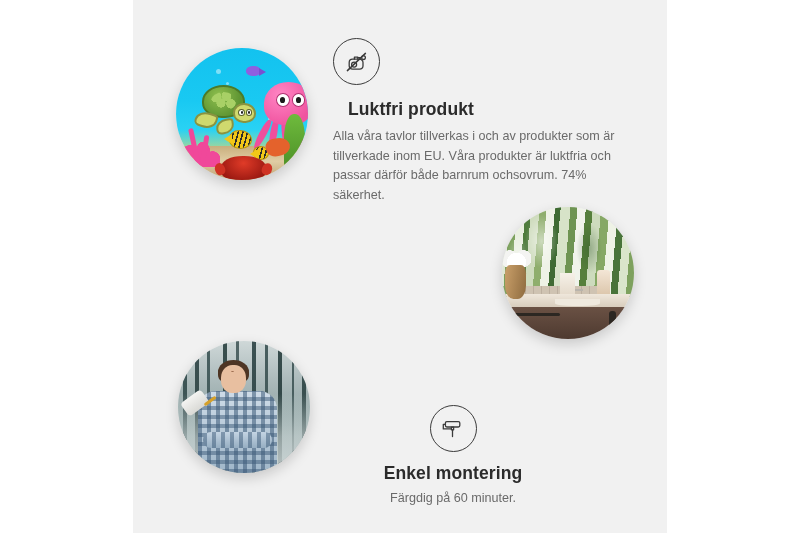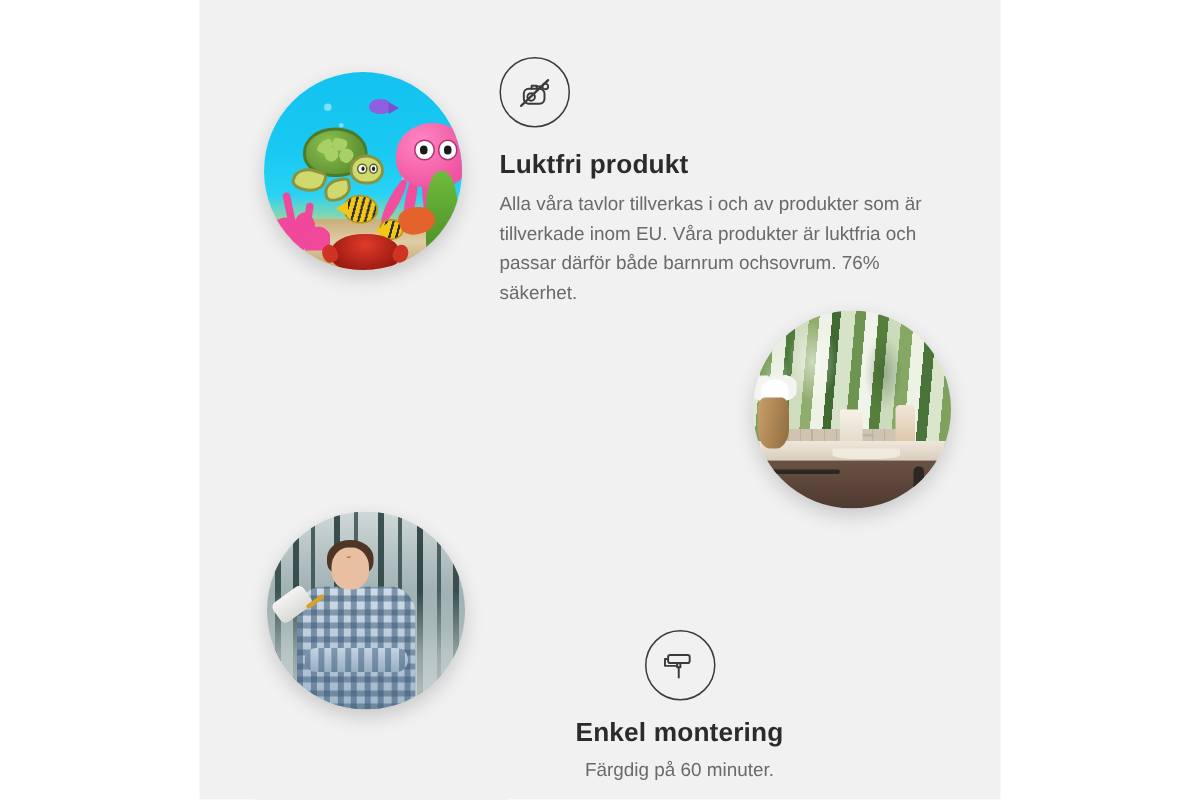--- a/index.html
+++ b/index.html
@@ -317,29 +317,29 @@
   .f-body{
     font-size: 12.6px;
     color: #6a6a6a;
     line-height: 1.55;
     margin: 0;
   }
 
   
   #feature-odourless { left: 333px; top: 38px; width: 292px; }
   #feature-odourless .icon-circle{ margin-bottom: 14px; }
-  #feature-odourless .f-title{ margin-bottom: 7px; }
+  #feature-odourless .f-title{ margin-bottom: 7px; margin-left: 15px; }
 
   
   #feature-waterproof { left: 170px; top: 229px; width: 292px; text-align: right; }
   #feature-waterproof .icon-circle{ margin: 0 0 11px auto; }
   #feature-waterproof .f-title{ margin-bottom: 6px; }
 
   
-  #feature-assembly { left: 333px; top: 420px; width: 240px; text-align: center; }
+  #feature-assembly { left: 333px; top: 405px; width: 240px; text-align: center; }
   #feature-assembly .icon-circle{ margin: 0 auto 11px auto; }
   #feature-assembly .f-title{ margin-bottom: 5px; }
 </style>
 </head>
 <body>
 
 <div id="stage">
 
   <div class="panel"></div>
 
@@ -419,21 +419,21 @@
           <path d="M10.5 12.2 h7.2 a3.3 3.3 0 0 1 3.3 3.3 v3.4 a3.3 3.3 0 0 1 -3.3 3.3 h-7.2 a3.3 3.3 0 0 1 -3.3 -3.3 v-3.4 a3.3 3.3 0 0 1 3.3 -3.3 z"></path>
           <path d="M12.4 12.2 v-2.1 h3.4 v2.1"></path>
           <path d="M15.8 10.6 h2.6"></path>
           <path d="M19.6 10.6 a1.9 1.9 0 1 0 1.9 -1.9 a1.9 1.9 0 0 0 -1.9 1.9 z"></path>
           <circle cx="12.1" cy="17.6" r="2.5"></circle>
         </g>
         <line x1="5.4" y1="23.6" x2="23.4" y2="6.4" stroke="#3b3b3b" stroke-width="1.5" stroke-linecap="round"></line>
       </svg>
     </div>
     <p class="f-title">Luktfri produkt</p>
-    <p class="f-body">Alla våra tavlor tillverkas i och av produkter som är tillverkade inom EU. Våra produkter är luktfria och passar därför både barnrum ochsovrum. 76% säkerhet.</p>
+    <p class="f-body">Alla våra tavlor tillverkas i och av produkter som är tillverkade inom EU. Våra produkter är luktfria och passar därför både barnrum ochsovrum. 74% säkerhet.</p>
   </div>
 
 
   <div class="feature" id="feature-assembly">
     <div class="icon-circle">
       <svg width="30" height="30" viewBox="0 0 30 30" aria-hidden="true">
         <g fill="none" stroke="#3b3b3b" stroke-width="1.3" stroke-linecap="round" stroke-linejoin="round">
           <rect x="7.4" y="7.6" width="14.4" height="5.4" rx="1.4"></rect>
           <path d="M7.4 10.3 h-2.1 v4.6 h8.1"></path>
           <path d="M13.4 13.2 h2.2 v2.6 h-2.2 z"></path>

